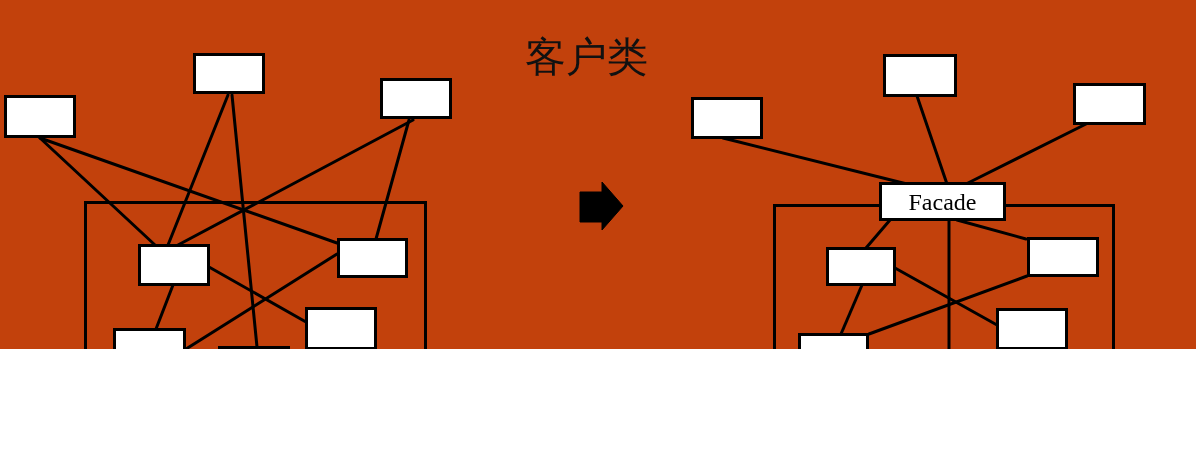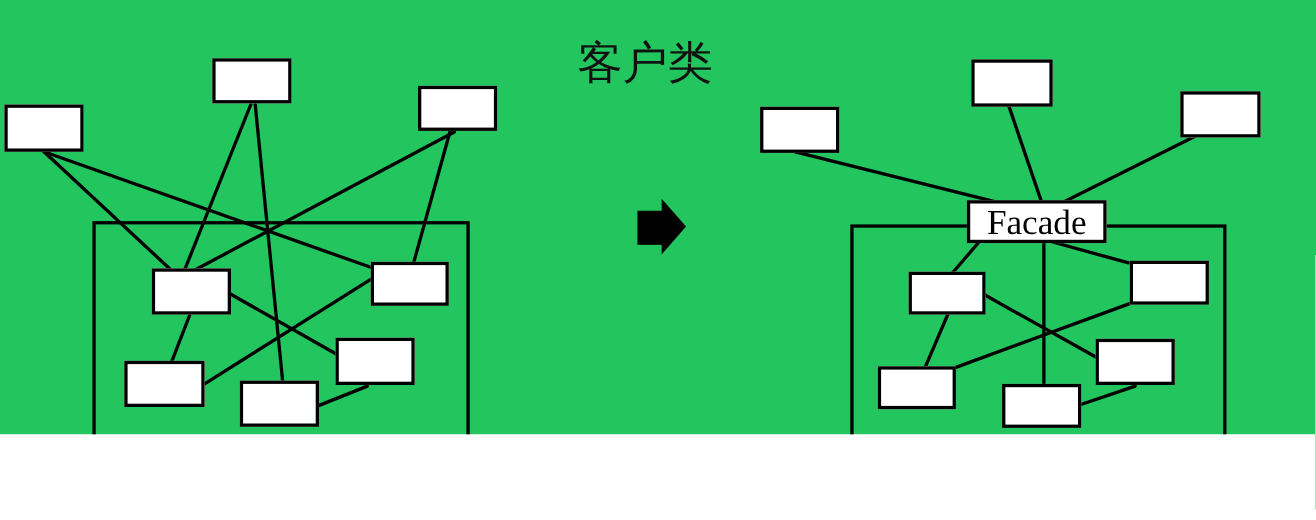--- a/index.html
+++ b/index.html
@@ -1,20 +1,20 @@
 <!DOCTYPE html>
 <html><head>
 <meta charset="utf-8">
 <style>
   html, body { margin: 0; padding: 0; background: #ffffff; }
   .canvas {
     position: relative;
     width: 1196px;
-    height: 395px;
-    background: #22c55e;
+    height: 349px;
+    background: #c2410c;
     overflow: hidden;
     font-family: "Liberation Serif", serif;
   }
   .edges {
     position: absolute;
     left: 0; top: 0;
     width: 1196px; height: 473px;
   }
   .edges line {
     stroke: #000000;
@@ -34,21 +34,21 @@
   }
   .node.group {
     background: transparent; 
     border-width: 3px;
   }
   .node.facade {
     display: flex;
     align-items: center;
     justify-content: center;
     font-family: "Liberation Serif", serif;
-    font-size: 32px;
+    font-size: 24px;
     line-height: 1;
     color: #000000;
     background: #ffffff;
   }
   .cjk-label {
     position: absolute;
     font-family: "Liberation Serif", serif;
     font-size: 41px;
     line-height: 1.05;
     color: #111111;

